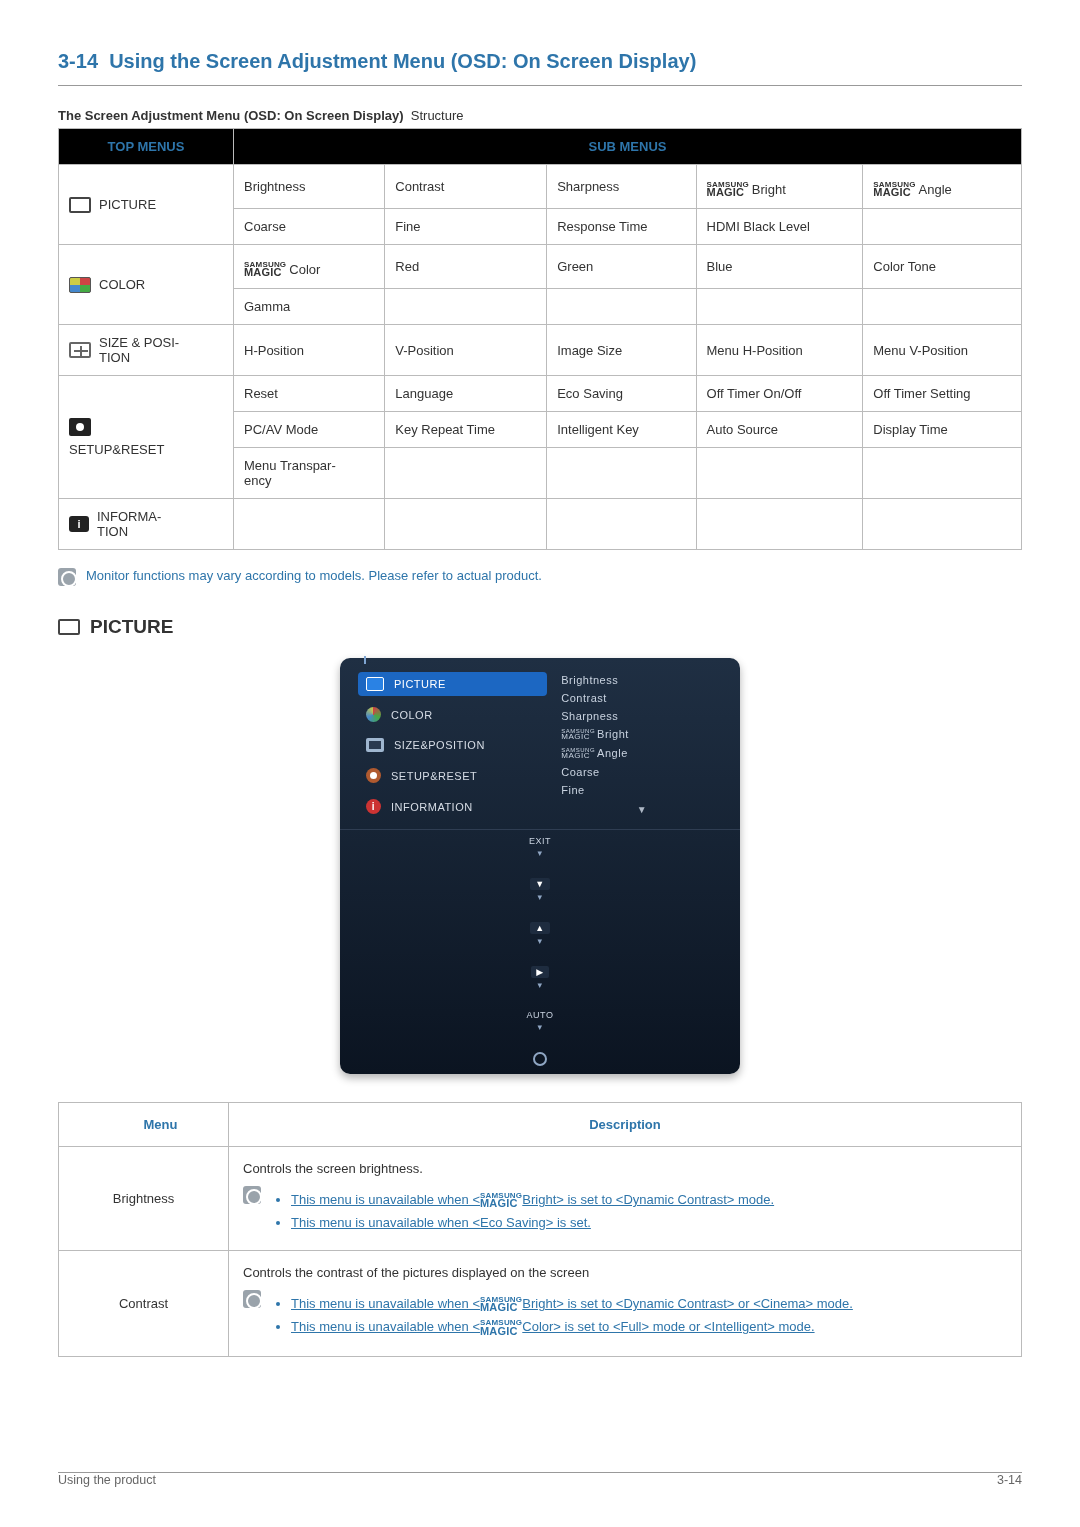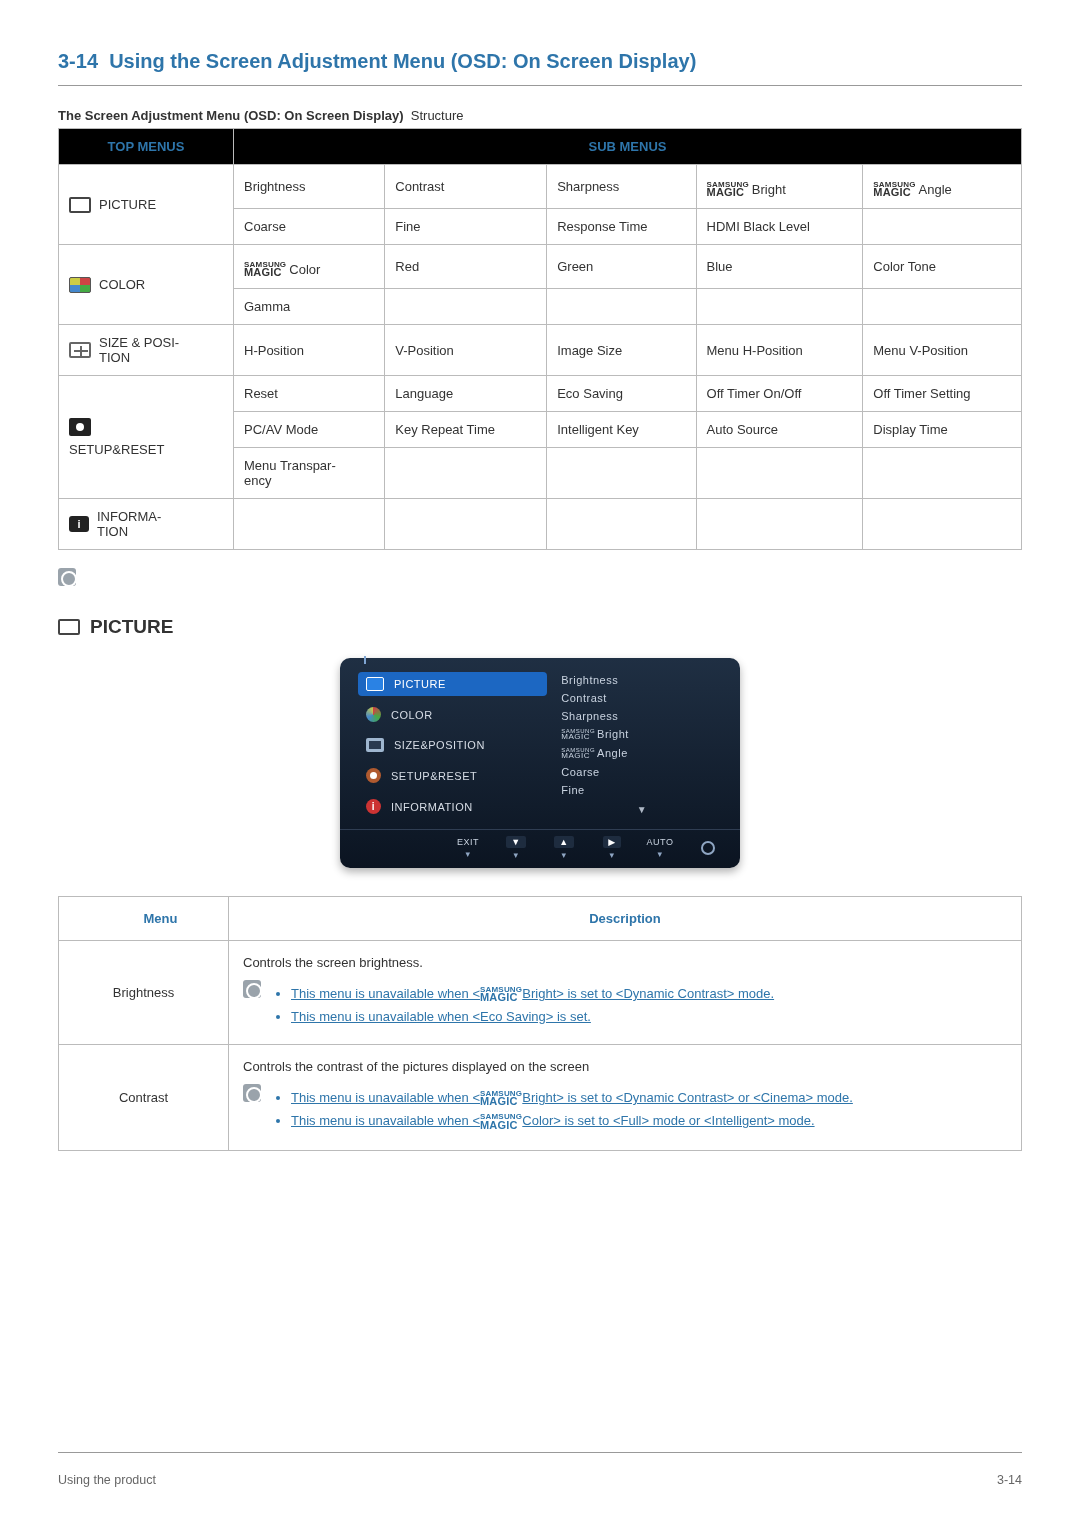--- a/index.html
+++ b/index.html
@@ -127,21 +127,21 @@
   .osd-left-icon.i4::after{content:""; position:absolute; inset:4px; background:#fff; border-radius:50%;}
   .osd-left-icon.i5 { width:15px; height:15px; border-radius:50%; background:#c33; color:#fff;
     font-size:10px; line-height:15px; text-align:center; font-weight:700;}
   .osd-right-item { color: #c9d3e0; font-size: 11px; letter-spacing: 0.5px; }
   .osd-right-item .magic-mini { display:inline-block; line-height:0.85; vertical-align:middle; margin-right:2px;}
   .osd-right-item .magic-mini .ml1 { font-size:6px; display:block;}
   .osd-right-item .magic-mini .ml2 { font-size:8px; display:block;}
   .osd-right-arrow { color:#aeb8c6; font-size:10px; text-align:center; margin-top:2px;}
   .osd-bar {
     display:flex; align-items:center; justify-content:flex-end;
-    gap: 20px; padding: 6px 18px 0 18px; border-top: 1px solid #2f3d52; margin-top:4px;
+    gap: 20px; padding: 6px 18px 0 18px; border-top: 1px solid #2f3d52; margin-top:4px;flex-direction:column;
   }
   .osd-bar-item { color:#c9d3e0; font-size:9px; letter-spacing:0.5px; display:flex; flex-direction:column; align-items:center; gap:2px; min-width:28px;}
   .osd-bar-key { background:#1e2c3f; color:#fff; border-radius:2px; padding:1px 5px; font-size:9px; }
   .osd-bar-dot { width:14px; height:14px; border-radius:50%; border:2px solid #8fa6c3;}
   .osd-bar-arrow { color:#8fa6c3; font-size:9px; }
 
   table.desc-table { width:100%; border-collapse: collapse; font-size:13px; }
   table.desc-table th,
   table.desc-table td { border: 1px solid #bbb; padding: 14px 14px 14px 14px; vertical-align: top; }
   table.desc-table th { color:#2e75aa; font-weight:700; text-align:center; background:#fff; }
@@ -153,21 +153,21 @@
   .mini-tip {
     width: 18px; height: 18px; background: #9aa3ab; border-radius: 3px; flex:0 0 auto; position:relative;
   }
   .mini-tip::after{
     content:""; position:absolute; left:3px; top:3px; width:12px; height:12px; border:2px solid #fff; border-radius:50%;
   }
   .inline-magic { display:inline-flex; align-items:center; vertical-align:middle; }
   .inline-magic .magic-logo { color:#2e75aa; }
 
   .footer { position:absolute; left:58px; right:58px; bottom:40px; border-top:1px solid #999;
-    display:flex; justify-content:space-between; padding-top:20px; font-size:12.5px; color:#666;}
+    display:flex; justify-content:space-between; padding-top:0; font-size:12.5px; color:#666;}
 </style>
 </head>
 <body>
 
 <div class="page-title">
   <span>3-14</span>&nbsp;&nbsp;<span>Using the Screen Adjustment Menu (OSD: On Screen Display)</span>
 </div>
 
 <div class="subtitle">
   <span class="bold">The Screen Adjustment Menu (OSD: On Screen Display)</span>
@@ -301,20 +301,21 @@
     <td></td>
     <td></td>
     <td></td>
     <td></td>
   </tr>
 </tbody>
   </table>
 
 <div class="tip-row">
   <span class="tip-icon"></span>
+  <span class="tip-text">Monitor functions may vary according to models. Please refer to actual product.</span>
 </div>
 
 <div class="section-header">
   <span class="icon-rect"></span>
   <span class="section-header-label">PICTURE</span>
 </div>
 
 <div class="osd-panel-wrap">
   <div class="osd-panel">
     <div class="osd-inner">

